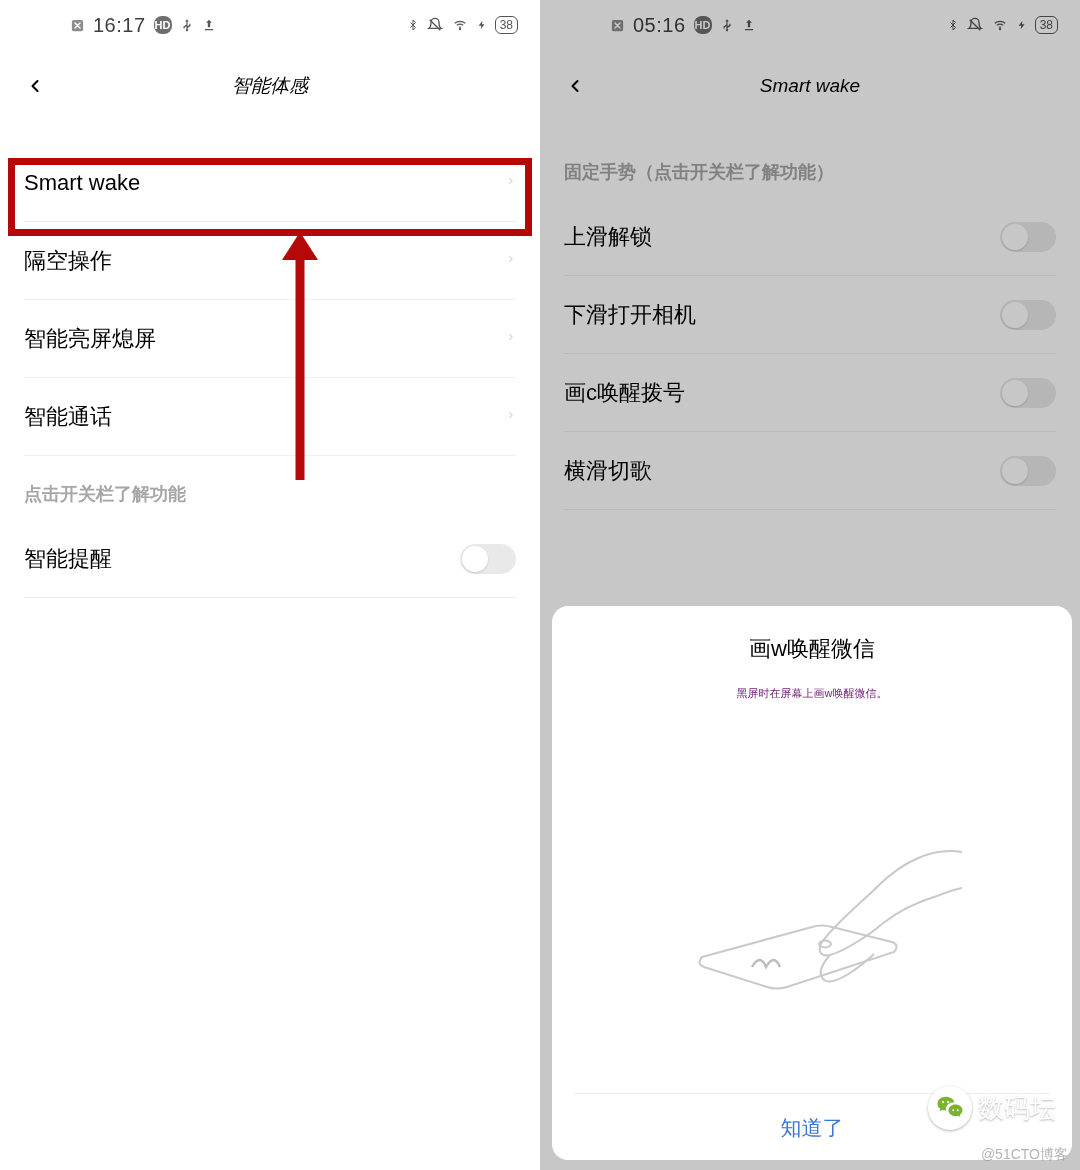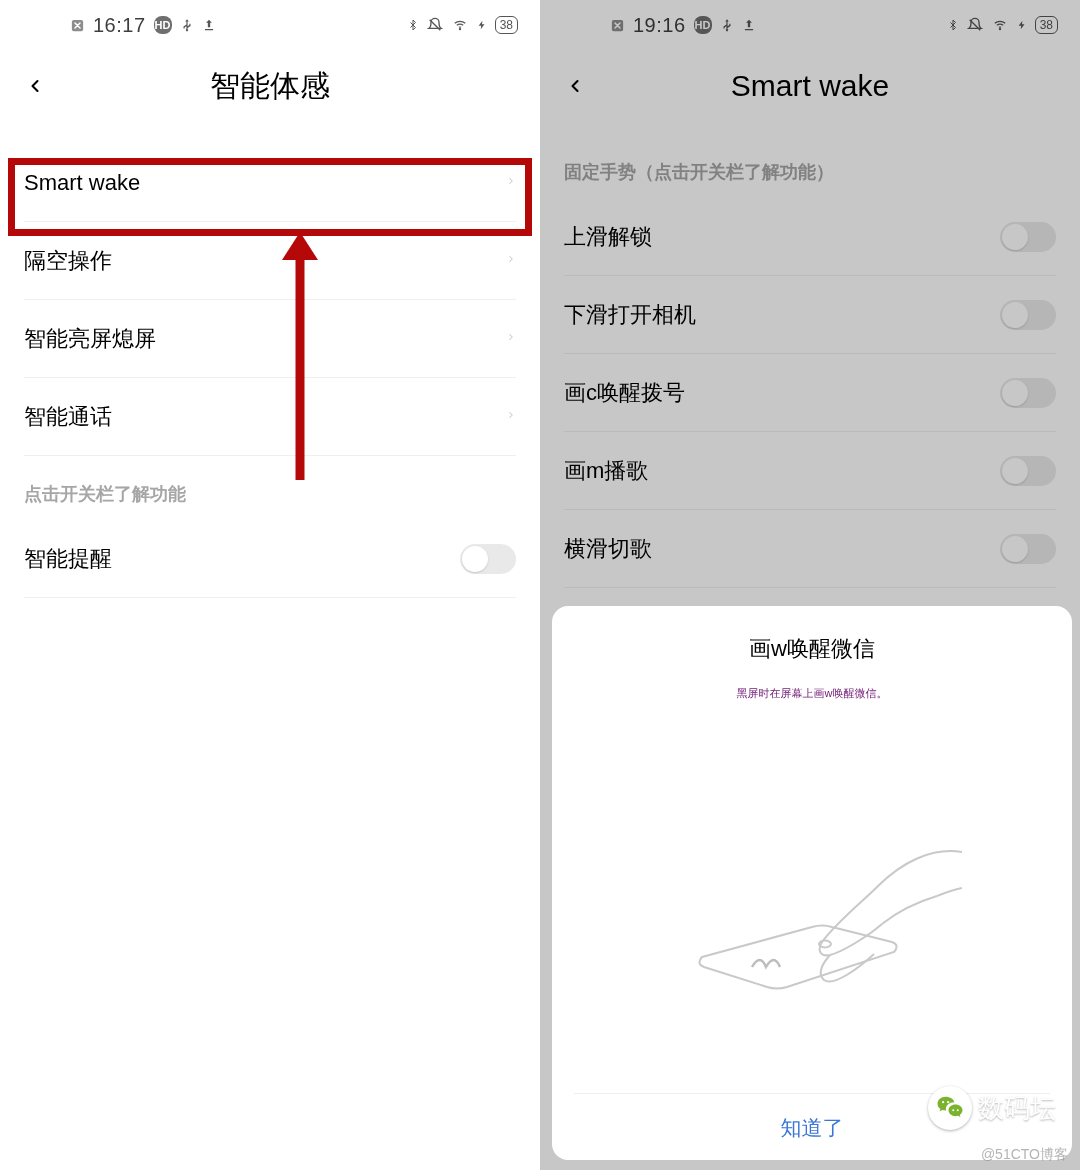--- a/index.html
+++ b/index.html
@@ -72,23 +72,24 @@
   .back-btn {
     position: absolute;
     left: 20px;
     top: 50%;
     transform: translateY(-50%);
     width: 30px; height: 30px;
     display:flex; align-items:center; justify-content:center;
     color:#000;
   }
   .header .title {
-    font-size: 30px;
+    font-size: 19px;
     color: #000;
     font-weight: 400;
+    font-style: italic;
   }
 
   
   .list { margin-top: 12px; position: relative; z-index:2; }
   .section-label {
     padding: 26px 24px 14px;
     color: #a6a6a6;
     font-size: 18px;
     font-weight: bold;
   }
@@ -292,21 +293,21 @@
 
   <div class="screen right">
     <div class="status">
       <div class="left-cluster">
         <span class="ico">
           <svg width="15" height="15" viewBox="0 0 24 24">
               <rect x="3" y="3" width="18" height="18" rx="3" fill="#8d8d8d"></rect>
               <path d="M8 8l8 8M16 8l-8 8" stroke="#fff" stroke-width="2.4" stroke-linecap="round"></path>
             </svg>
         </span>
-        <span class="time">19:16</span>
+        <span class="time">05:16</span>
         <span class="chip">HD</span>
         <span class="ico">
           <svg width="14" height="16" viewBox="0 0 24 24" fill="#565656">
               <path d="M12 2l3 4h-2v8l3-2v-2h2v3.5L13 17v2a2 2 0 11-2 0v-5l-3 2v2H6v-3.5L11 11V6H9l3-4z"></path>
             </svg>
         </span>
         <span class="ico">
           <svg width="14" height="16" viewBox="0 0 24 24" fill="#565656">
               <path d="M12 3l5 5h-3v8h-4V8H7l5-5zM5 19h14v2H5z"></path>
             </svg>
@@ -363,26 +364,20 @@
       </div>
       <div class="row">
         <div class="row-inner">
           <span class="row-label">下滑打开相机</span>
           <span class="toggle"></span>
         </div>
       </div>
       <div class="row">
         <div class="row-inner">
           <span class="row-label">画c唤醒拨号</span>
-          <span class="toggle"></span>
-        </div>
-      </div>
-      <div class="row">
-        <div class="row-inner">
-          <span class="row-label">画m播歌</span>
           <span class="toggle"></span>
         </div>
       </div>
       <div class="row">
         <div class="row-inner">
           <span class="row-label">横滑切歌</span>
           <span class="toggle"></span>
         </div>
       </div>
     </div>

